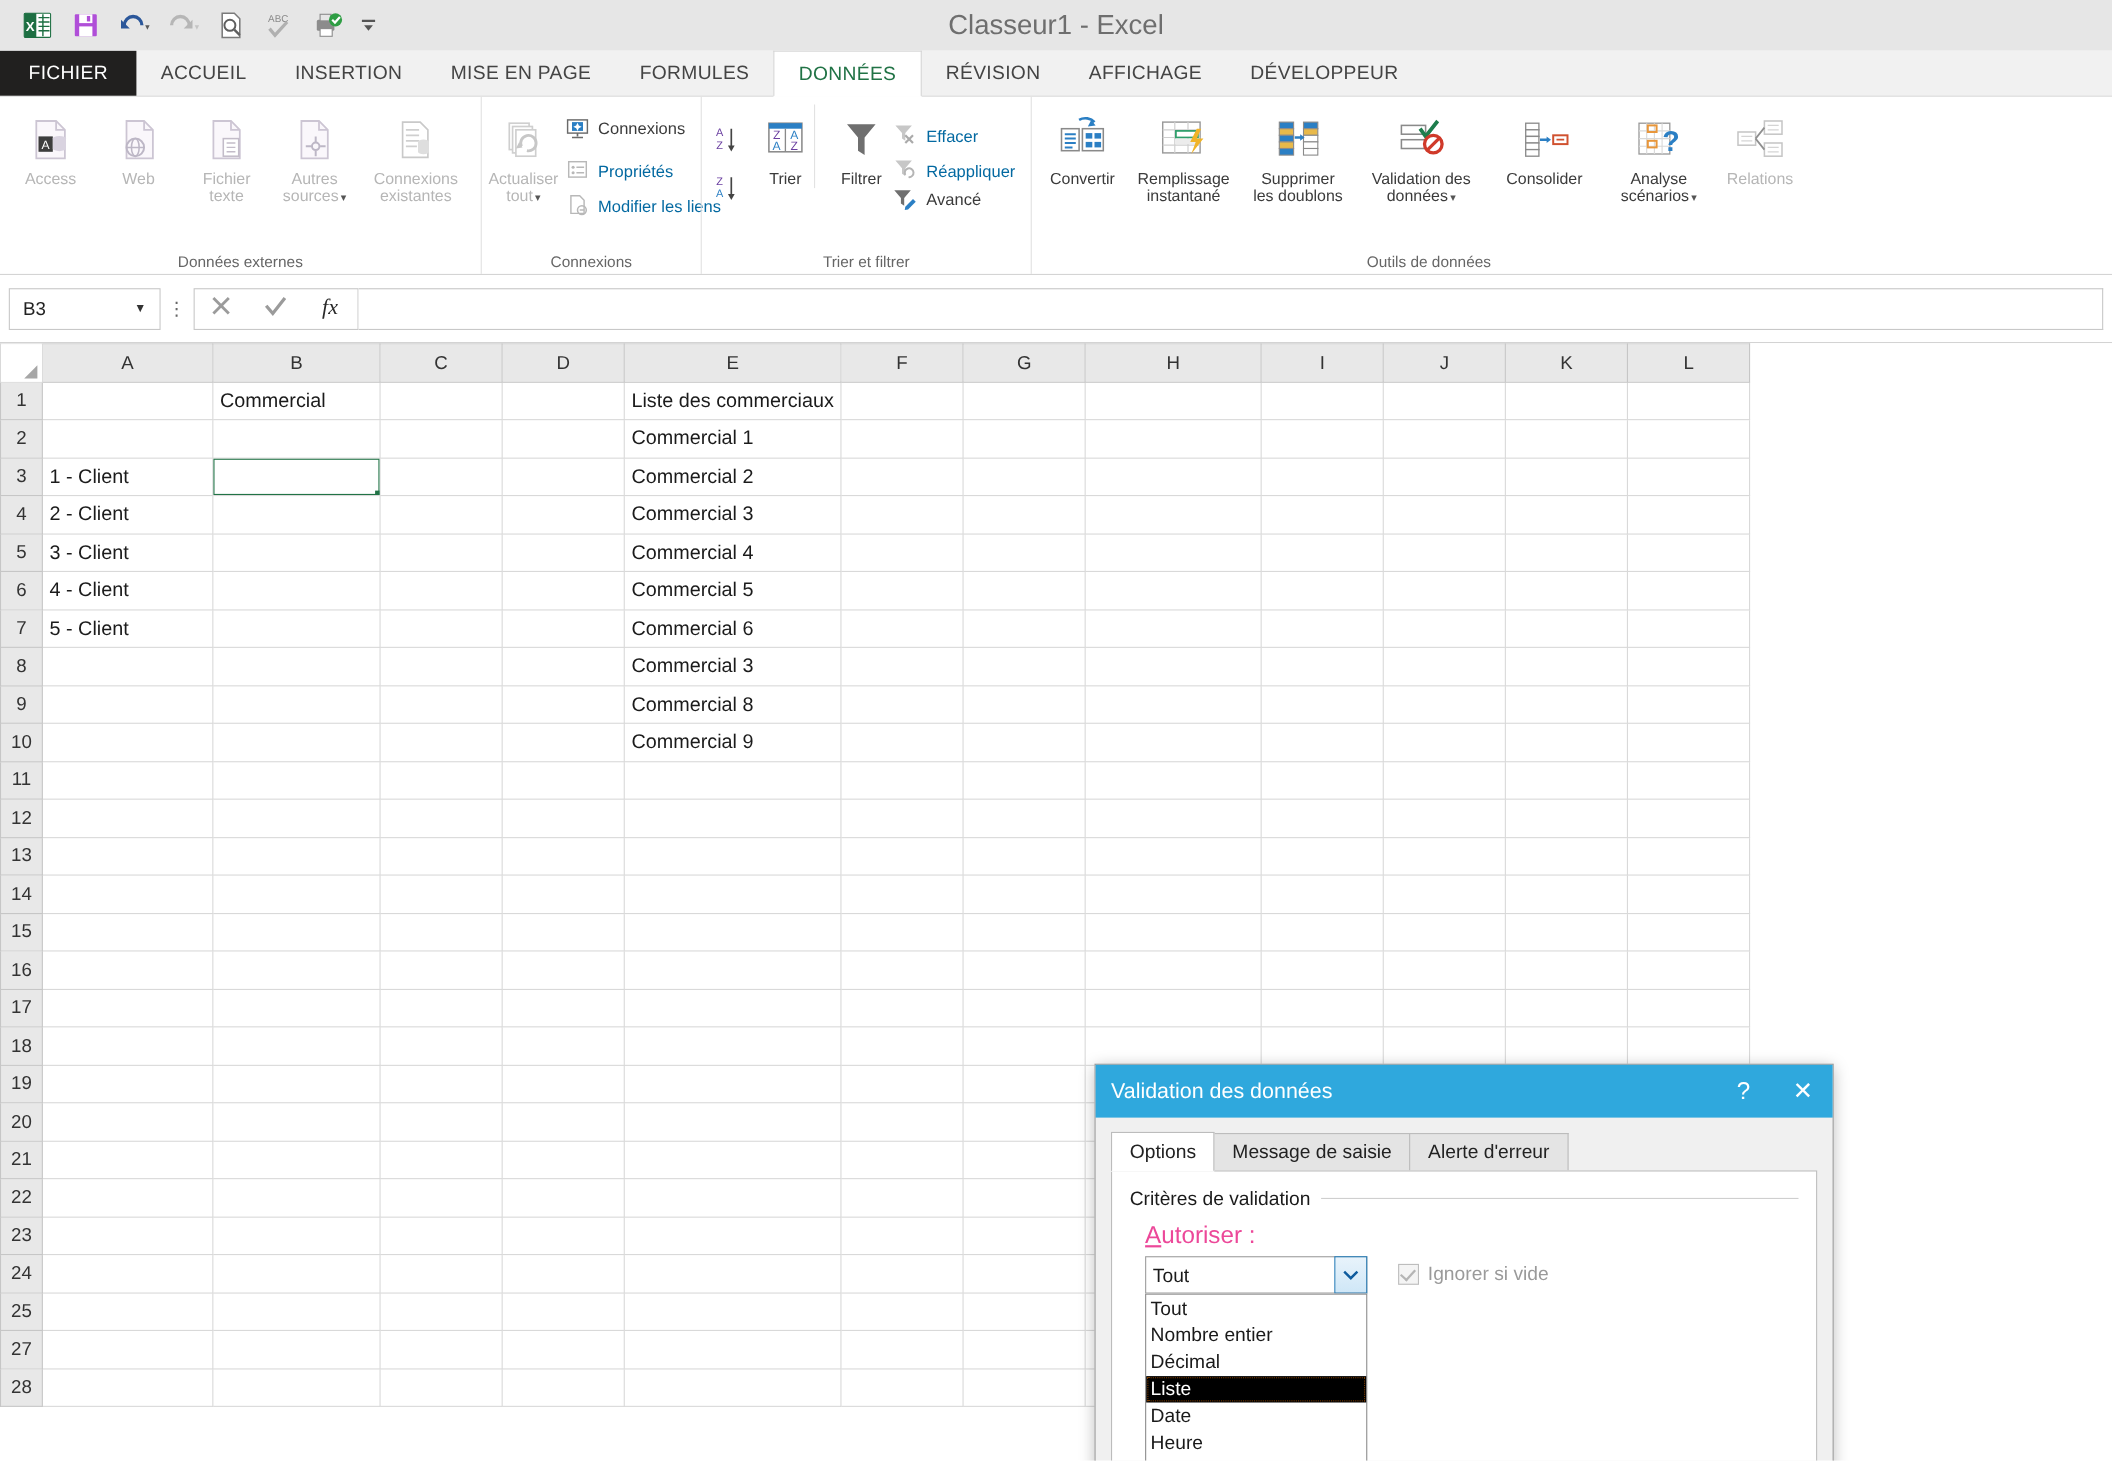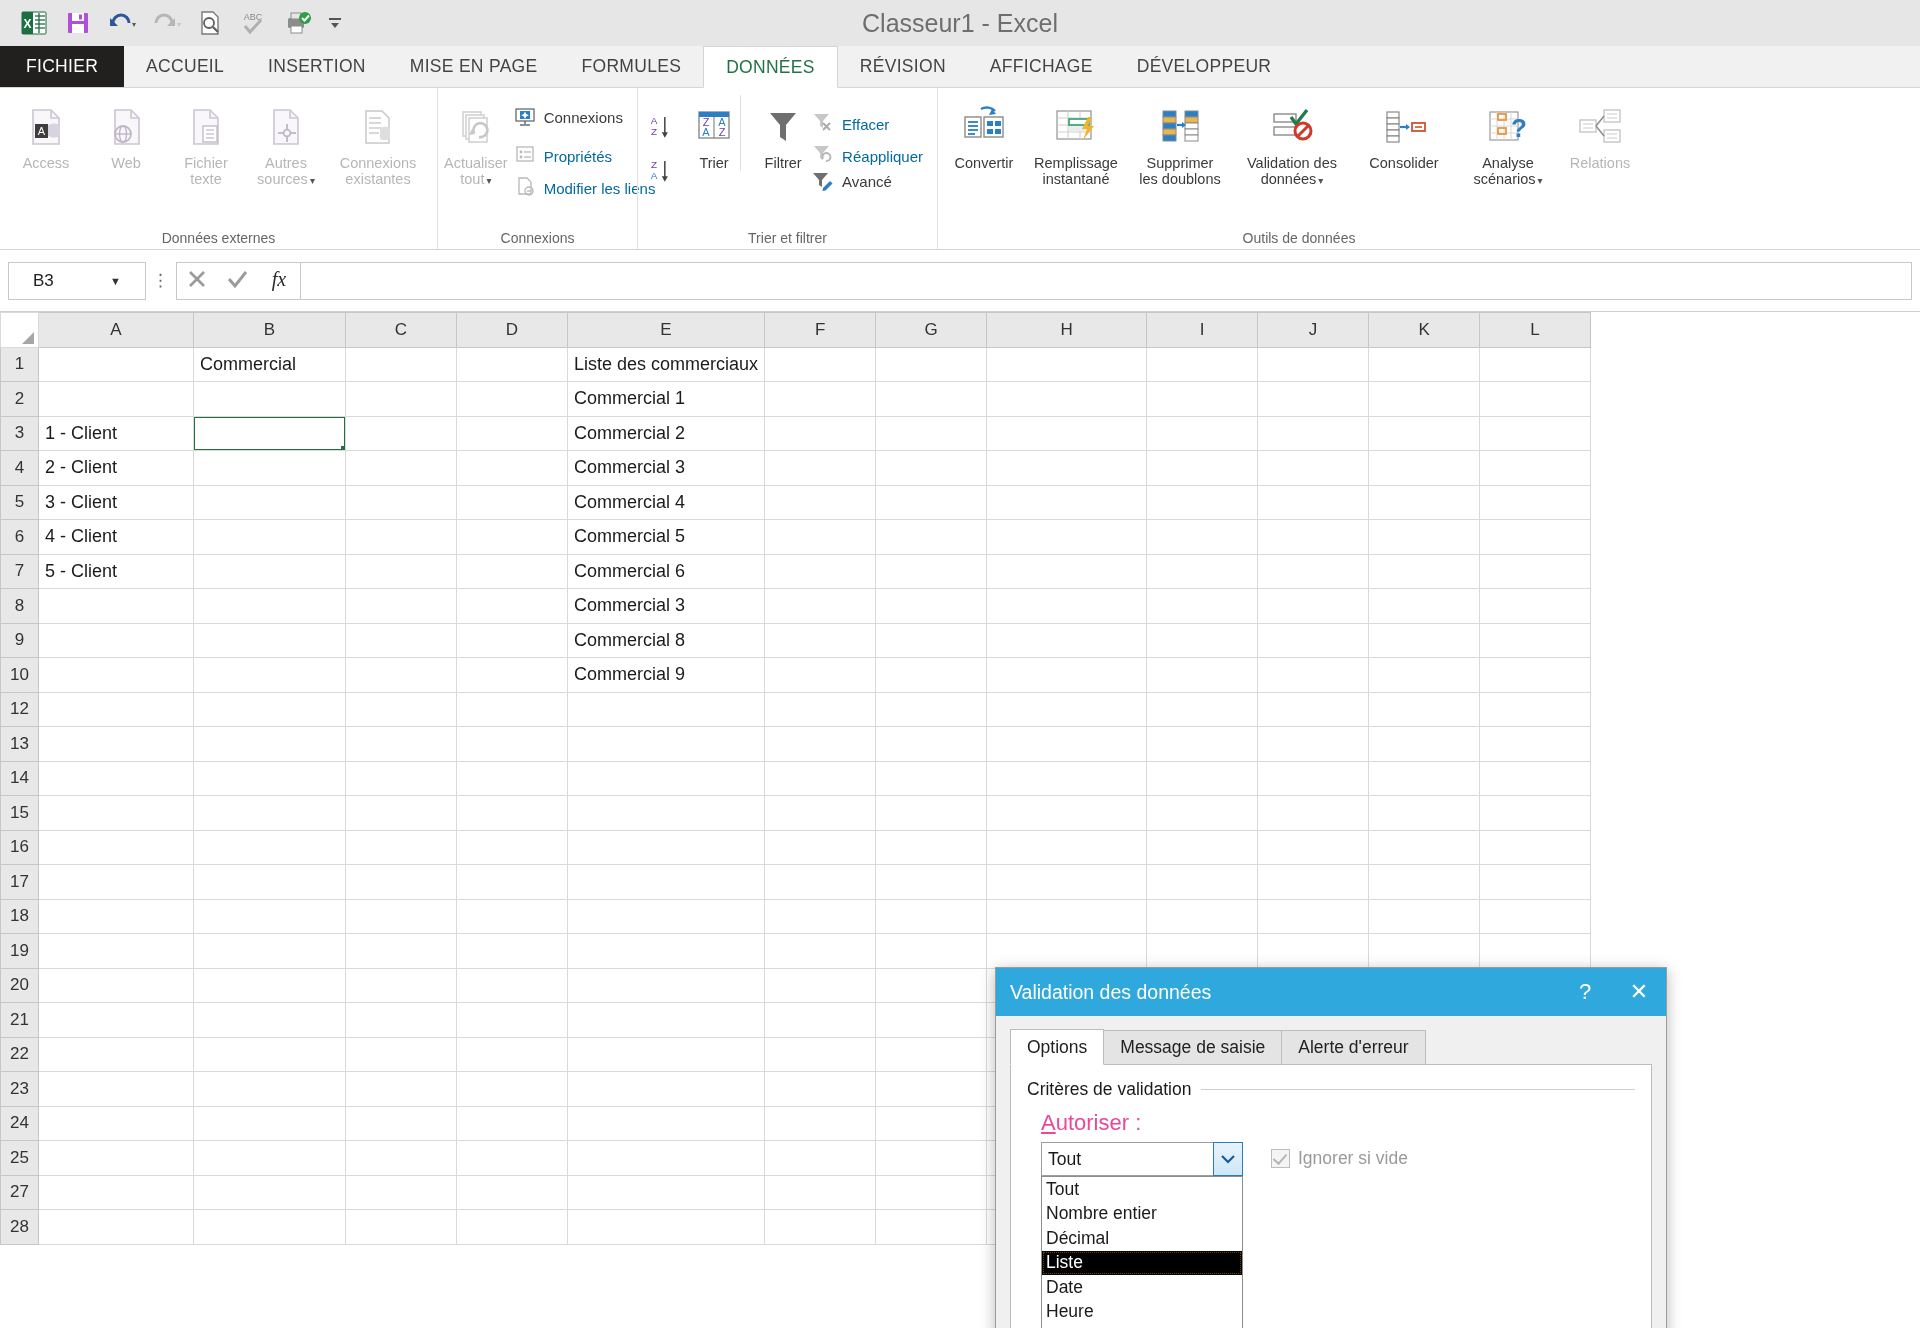--- a/index.html
+++ b/index.html
@@ -127,27 +127,27 @@
     display: flex;
     align-items: center;
     padding: 0 8px;
     border-bottom: 1px solid #cfcfcf;
   }
   .namebox {
     width: 138px; height: 38px;
     border: 1px solid #c8c8c8;
     background: #fff;
     display: flex; align-items: center;
-    padding: 0 24px;
+    padding: 0 12px;
     font-size: 17px; color: #222;
     justify-content: space-between;
   }
   .vdots { width: 30px; text-align: center; color: #666; font-size: 17px; letter-spacing:1px;}
   .fxgroup {
-    width: 125px; height: 38px;
+    width: 150px; height: 38px;
     border: 1px solid #c8c8c8;
     background: #fff;
     display: flex; align-items: center; justify-content: space-around;
     color: #8a8a8a;
   }
   .fbinput {
     flex: 1; height: 38px;
     border: 1px solid #c8c8c8;
     border-left: none;
     background: #fff;
@@ -990,20 +990,35 @@
         <td>Commercial 9</td>
         <td></td>
         <td></td>
         <td></td>
         <td></td>
         <td></td>
         <td></td>
         <td></td>
       </tr>
       <tr>
+          <th class="rowhead">11</th>
+          <td></td>
+          <td></td>
+          <td></td>
+          <td></td>
+          <td></td>
+          <td></td>
+          <td></td>
+          <td></td>
+          <td></td>
+          <td></td>
+          <td></td>
+          <td></td>
+        </tr>
+      <tr>
           <th class="rowhead">12</th>
           <td></td>
           <td></td>
           <td></td>
           <td></td>
           <td></td>
           <td></td>
           <td></td>
           <td></td>
           <td></td>

